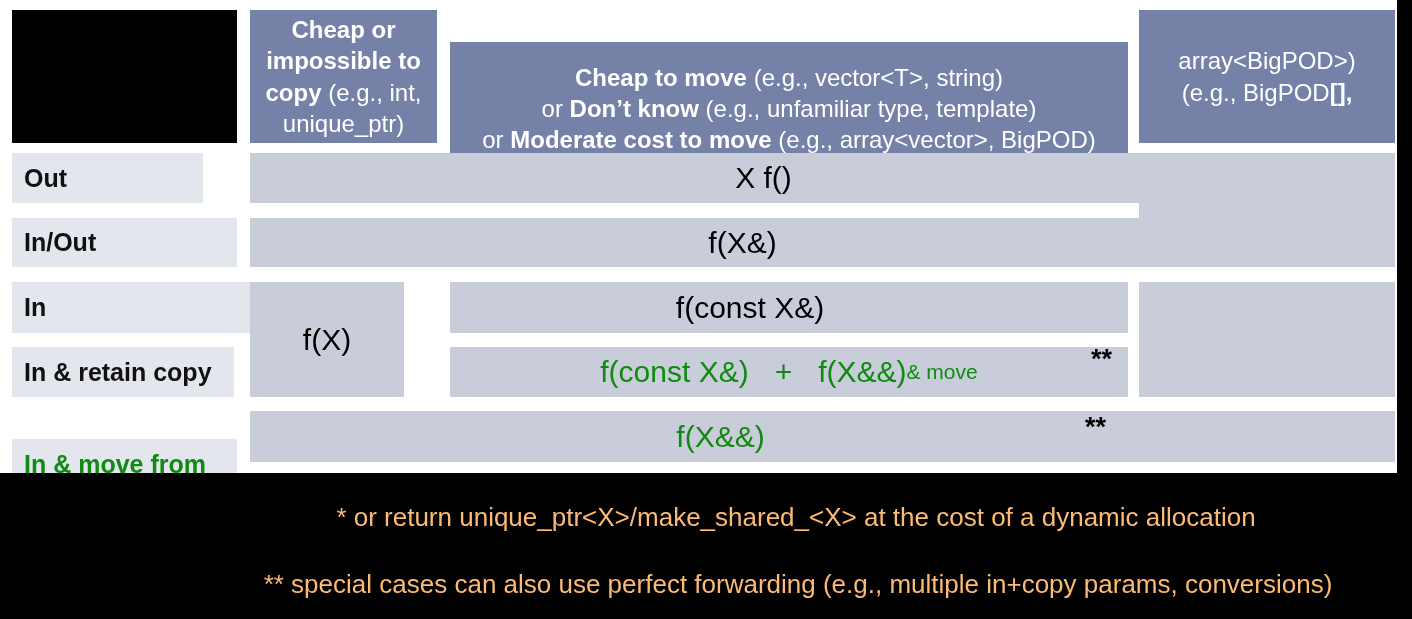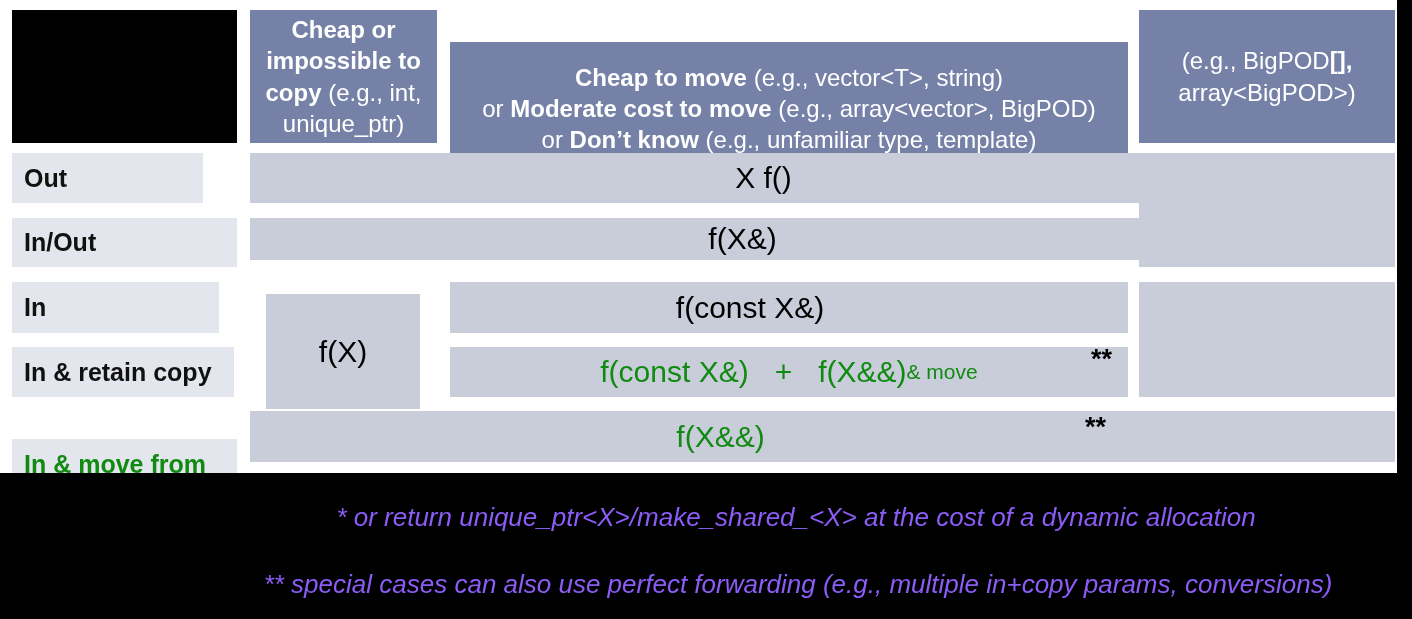--- a/index.html
+++ b/index.html
@@ -62,67 +62,66 @@
     font-size: 27px;
     line-height: 1;
   }
 
   
   .rightstrip { background: #000000; }
   .footer { background: #000000; }
   .footnote {
     position: absolute;
     transform: translateX(-50%);
-    color: #8b5cf6;
-    font-style: italic;
+    color: #fdba74;
     font-size: 26px;
     white-space: nowrap;
   }
 </style>
 </head>
 <body>
 
 <div class="canvas">
 
   <div class="abs corner" style="left:12px; top:10px; width:225px; height:133px;"></div>
 
   <div class="abs hcell" style="left:250px; top:10px; width:187px; height:133px; padding:16px 6px;">
     <div><span class="b">Cheap or impossible to copy</span><span> (e.g., int, unique_ptr)</span></div>
   </div>
 
   <div class="abs hcell" style="left:450px; top:10px; width:678px; height:133px;margin-top:32px;">
     <div class="hline"><span class="b">Cheap to move</span><span> (e.g., vector&lt;T&gt;, string)</span></div>
+    <div class="hline"><span>or </span><span class="b">Don’t know</span><span> (e.g., unfamiliar type, template)</span></div>
     <div class="hline"><span>or </span><span class="b">Moderate cost to move</span><span> (e.g., array&lt;vector&gt;, BigPOD)</span></div>
-    <div class="hline"><span>or </span><span class="b">Don’t know</span><span> (e.g., unfamiliar type, template)</span></div>
   </div>
 
   <div class="abs hcell" style="left:1139px; top:10px; width:256px; height:133px;">
+    <div class="hline">array&lt;BigPOD&gt;)</div>
     <div class="hline"><span>(e.g., BigPOD</span><span class="b">[],</span></div>
-    <div class="hline">array&lt;BigPOD&gt;)</div>
   </div>
 
   <div class="abs rlabel" style="left:12px; top:153px; width:191px; height:50px;">Out</div>
   <div class="abs rlabel" style="left:12px; top:218px; width:225px; height:49px;">In/Out</div>
-  <div class="abs rlabel" style="left:12px; top:282px; width:207px; height:51px;">In</div>
+  <div class="abs rlabel" style="left:12px; top:282px; width:248px; height:51px;">In</div>
   <div class="abs rlabel" style="left:12px; top:347px; width:222px; height:50px;">In &amp; retain copy</div>
   <div class="abs rlabel green" style="left:12px; top:411px; width:225px; height:51px;margin-top:28px;">In &amp; move from</div>
 
   <div class="abs bcell" style="left:1139px; top:153px; width:256px; height:114px;"></div>
 
   <div class="abs bcell" style="left:250px; top:153px; width:931px; height:50px; padding-left:96px;">
     <span class="code">X f()</span>
   </div>
 
-  <div class="abs bcell" style="left:250px; top:218px; width:1145px; height:42px; padding-right:160px;">
+  <div class="abs bcell" style="left:250px; top:218px; width:1145px; height:49px; padding-right:160px;">
     <span class="code">f(X&amp;)</span>
   </div>
 
   <div class="abs bcell" style="left:1139px; top:282px; width:256px; height:115px;"></div>
 
-  <div class="abs bcell" style="left:250px; top:294px; width:154px; height:115px;margin-left:16px;">
+  <div class="abs bcell" style="left:250px; top:282px; width:154px; height:115px;">
     <span class="code">f(X)</span>
   </div>
 
   <div class="abs bcell" style="left:450px; top:282px; width:678px; height:51px; padding-right:78px;">
     <span class="code">f(const X&amp;)</span>
   </div>
 
   <div class="abs bcell green" style="left:450px; top:347px; width:678px; height:50px;">
     <span class="code">f(const X&amp;)</span>
     <span class="plus">+</span>

